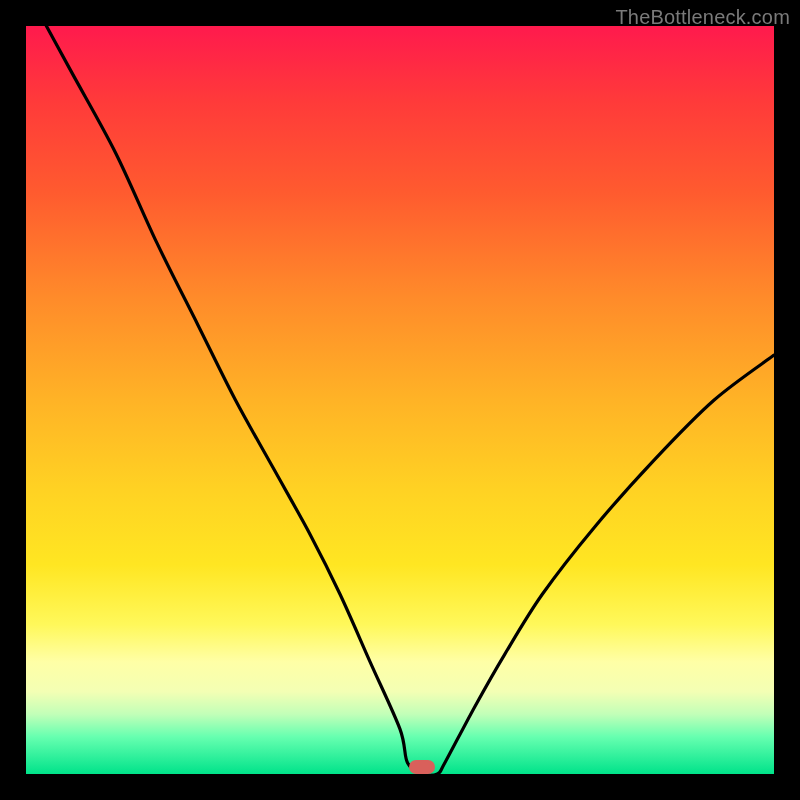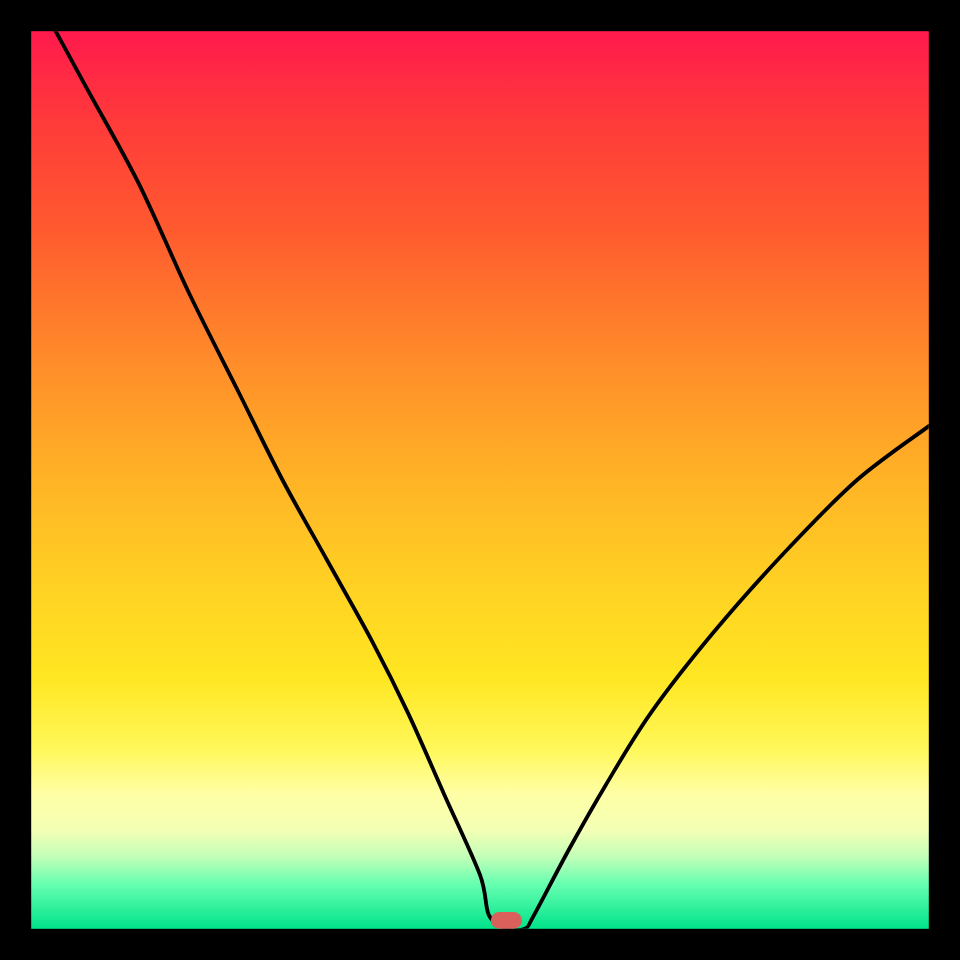--- a/index.html
+++ b/index.html
@@ -80,14 +80,15 @@
   <div class="plot-area">
 
     <svg class="curve-svg" viewBox="0 0 748 748" preserveAspectRatio="none">
       <path id="curve-path" class="curve-path" d="M 0.00 -37.40 C 7.18 -24.24, 30.52 18.55, 44.88 44.88 C 59.24 71.21, 76.00 99.63, 89.76 127.16 C 103.52 154.69, 117.74 189.39, 130.90 216.92 C 144.06 244.45, 159.47 274.07, 172.04 299.20 C 184.61 324.33, 197.47 351.26, 209.44 374.00 C 221.41 396.74, 234.87 419.78, 246.84 441.32 C 258.81 462.86, 273.47 488.29, 284.24 508.64 C 295.01 528.99, 304.59 548.13, 314.16 568.48 C 323.73 588.83, 334.51 614.26, 344.08 635.80 C 353.65 657.34, 368.02 686.96, 374.00 703.12 C 379.98 719.28, 377.89 729.60, 381.48 736.78 C 385.07 743.96, 391.65 746.20, 396.44 748.00 C 401.23 749.80, 407.81 749.80, 411.40 748.00 C 414.99 746.20, 412.90 747.55, 418.88 736.78 C 424.86 726.01, 439.23 698.03, 448.80 680.68 C 458.37 663.33, 467.95 646.27, 478.72 628.32 C 489.49 610.37, 501.76 588.83, 516.12 568.48 C 530.48 548.13, 550.53 522.70, 568.48 501.16 C 586.43 479.62, 609.17 454.19, 628.32 433.84 C 647.47 413.49, 669.01 390.76, 688.16 374.00 C 707.31 357.24, 738.43 336.30, 748.00 329.12"></path>
     </svg>
 
     <div id="marker" class="marker" style="background: rgb(217, 96, 91); left: 396.44px; top: 741.268px;"></div>
 
   </div>
 
+  <div class="watermark">TheBottleneck.com</div>
 
 </div>
 
 </body></html>

